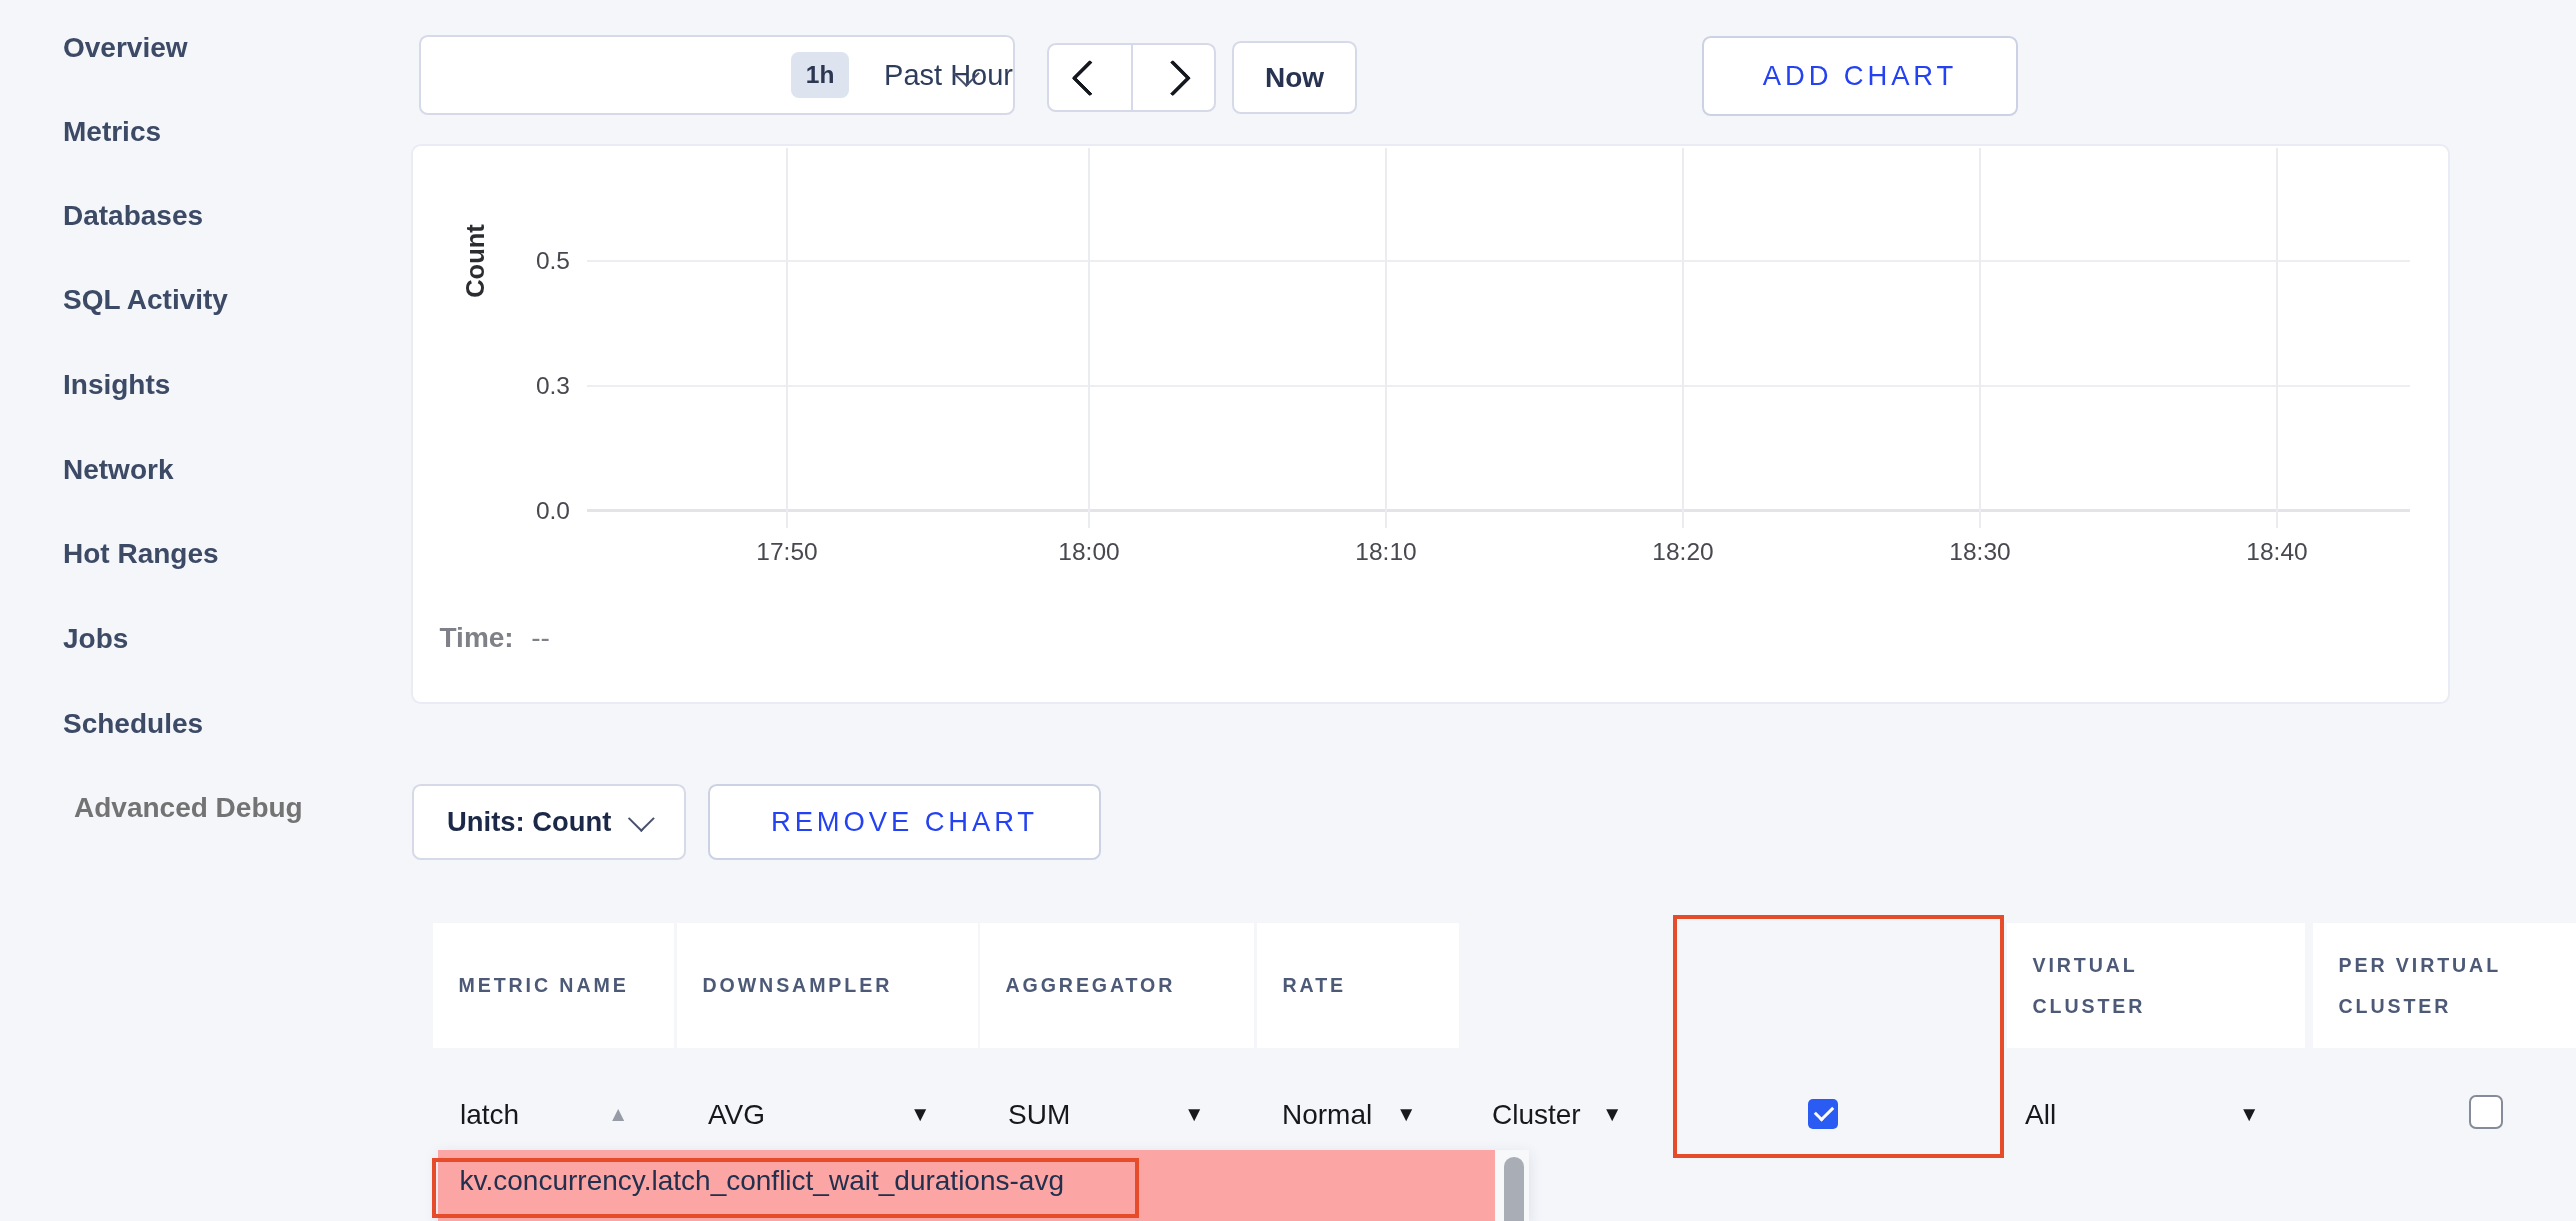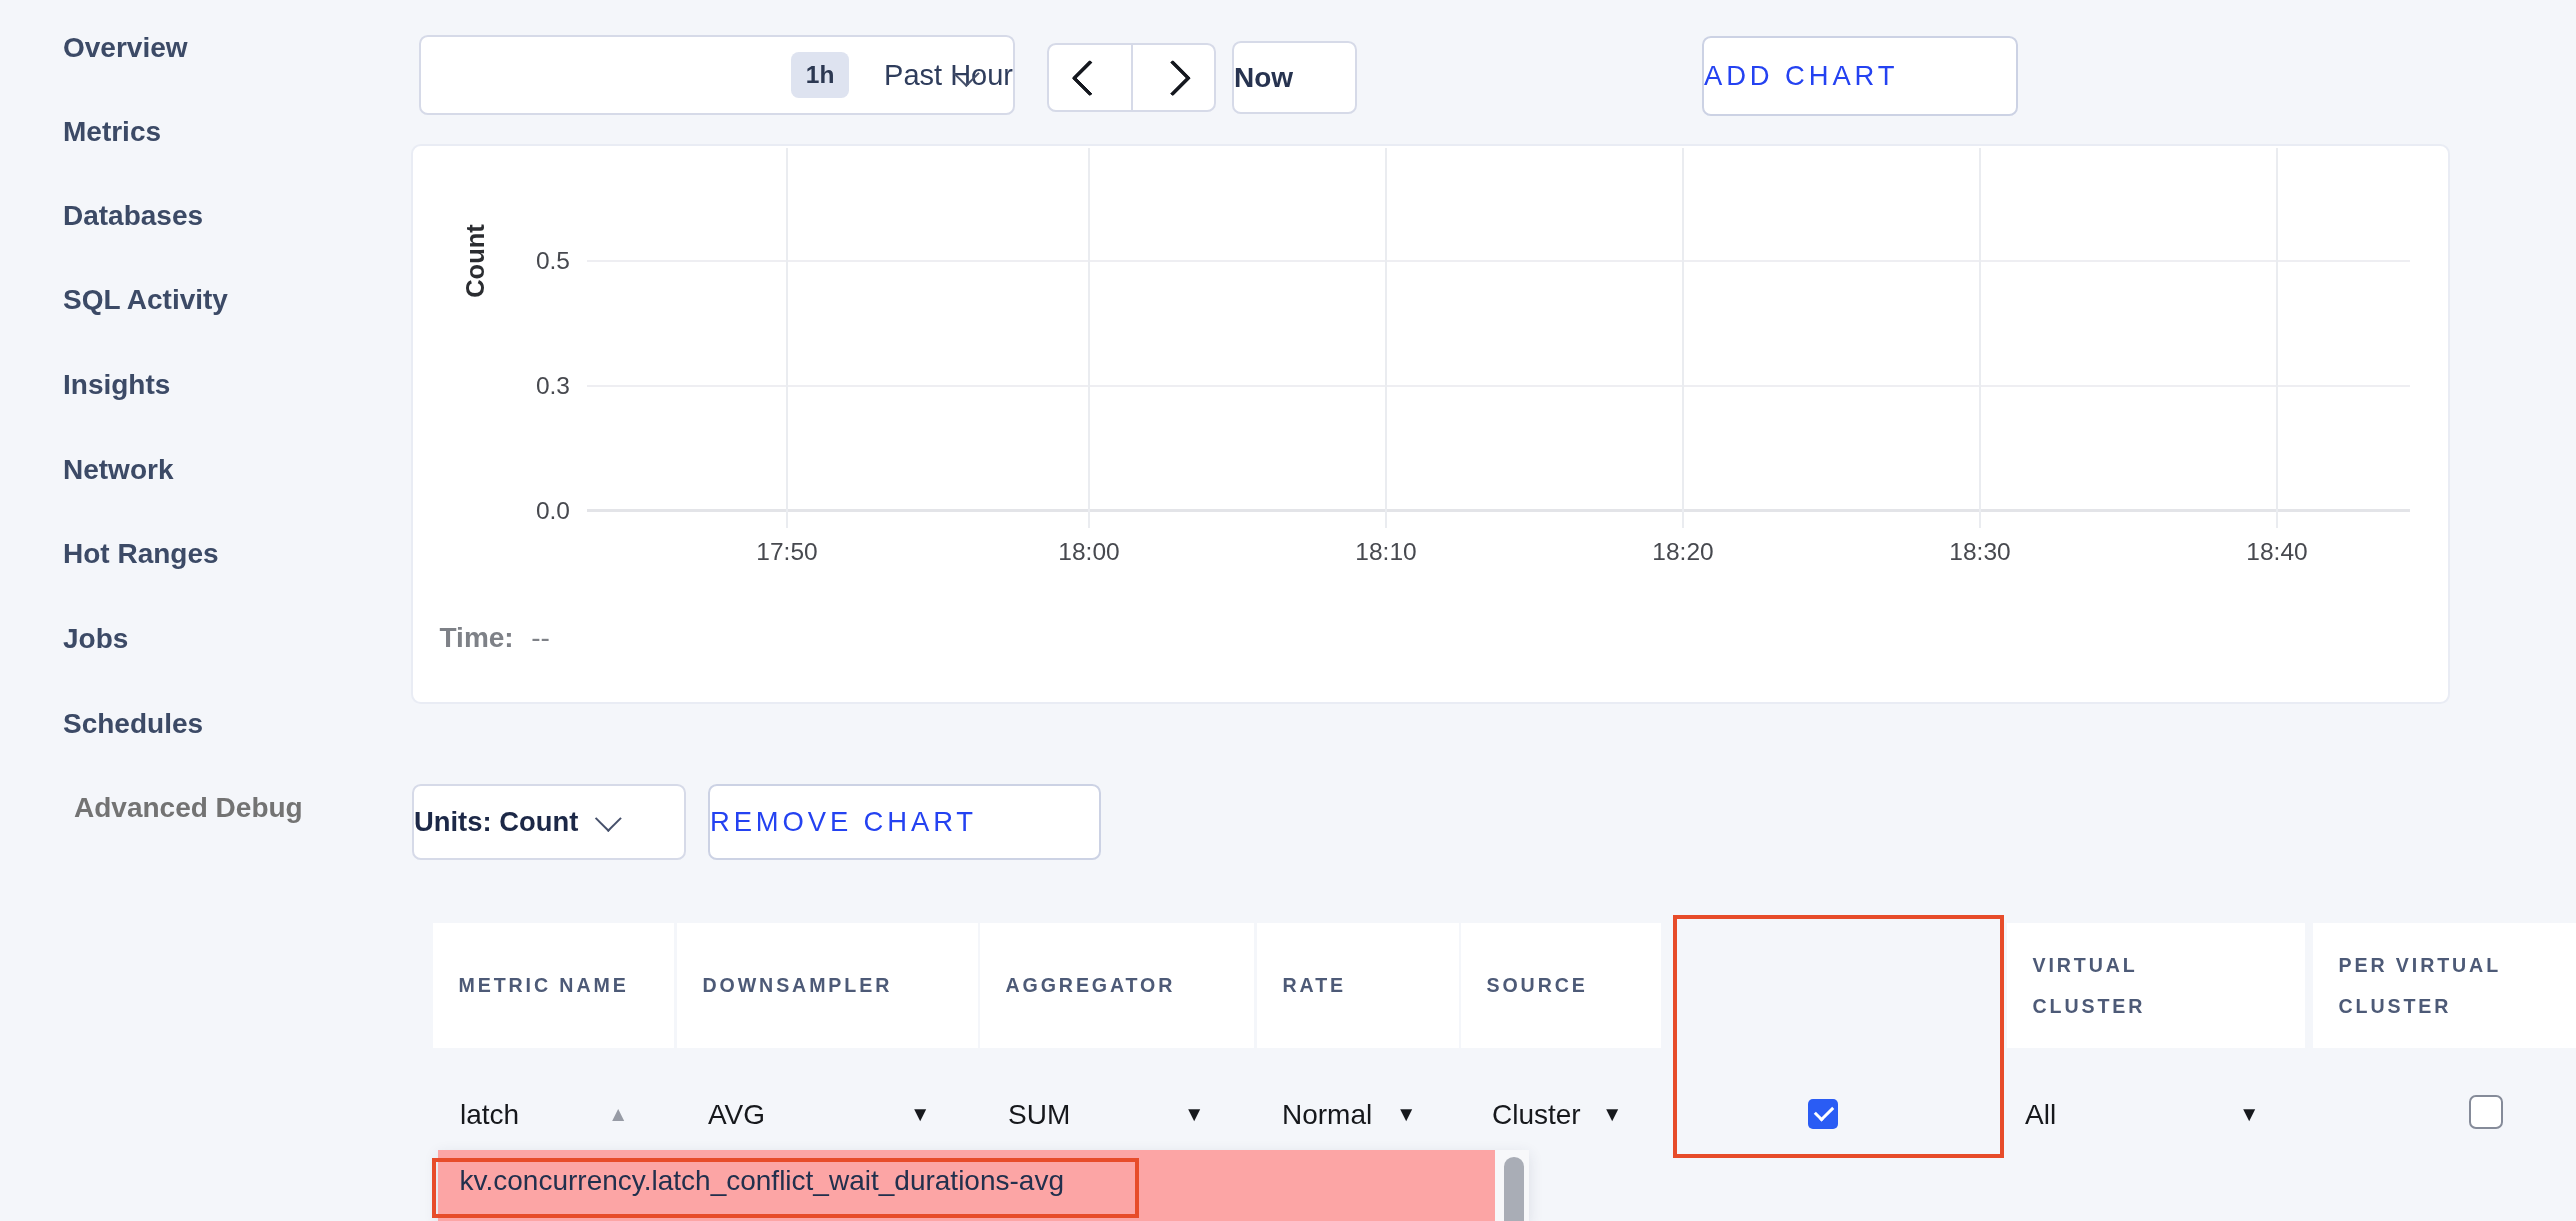--- a/index.html
+++ b/index.html
@@ -12,21 +12,21 @@
   
   .nav-item{
     position:absolute;left:63px;height:43px;line-height:43px;
     font-size:28px;font-weight:600;color:#3c4a66;cursor:pointer;white-space:nowrap;
   }
   .nav-item.active{color:#737373;margin-left:11px;}
 
   
   .btn{
     position:absolute;background:#fff;border:2px solid #d6dae8;border-radius:8.8px;
-    box-sizing:border-box;display:flex;align-items:center;justify-content:flex-start;
+    box-sizing:border-box;display:flex;align-items:center;justify-content:center;
     cursor:pointer;
   }
   .time-selector{justify-content:flex-end;}
   .time-badge{
     margin-left:25.5px;background:#dee3f0;border-radius:7.8px;
     padding:8.8px 14.7px;font-size:24.5px;font-weight:bold;color:#2c3852;
   }
   .time-label{margin-left:35px;font-size:29px;color:#2f3d5c;}
   .chev{display:inline-block;box-sizing:border-box;}
   .chev-down{
@@ -206,23 +206,20 @@
     </div>
   <div class="hcell" style="left:677px;width:301px">
       <span>DOWNSAMPLER</span>
     </div>
   <div class="hcell" style="left:980px;width:274px">
       <span>AGGREGATOR</span>
     </div>
   <div class="hcell" style="left:1257px;width:202px">
       <span>RATE</span>
     </div>
-  <div class="hcell" style="left:1461px;width:200px">
-      <span>SOURCE</span>
-    </div>
   <div class="hcell" style="left:2007px;width:298px">
       <span style="max-width:176px">VIRTUAL CLUSTER</span>
     </div>
   <div class="hcell" style="left:2313px;width:263px">
       <span style="max-width:235px">PER VIRTUAL CLUSTER</span>
     </div>
 
   <div class="rowtext" style="left:460px">latch</div>
   <span class="tri gray" style="left:608px;top:1104px">▲</span>
 

